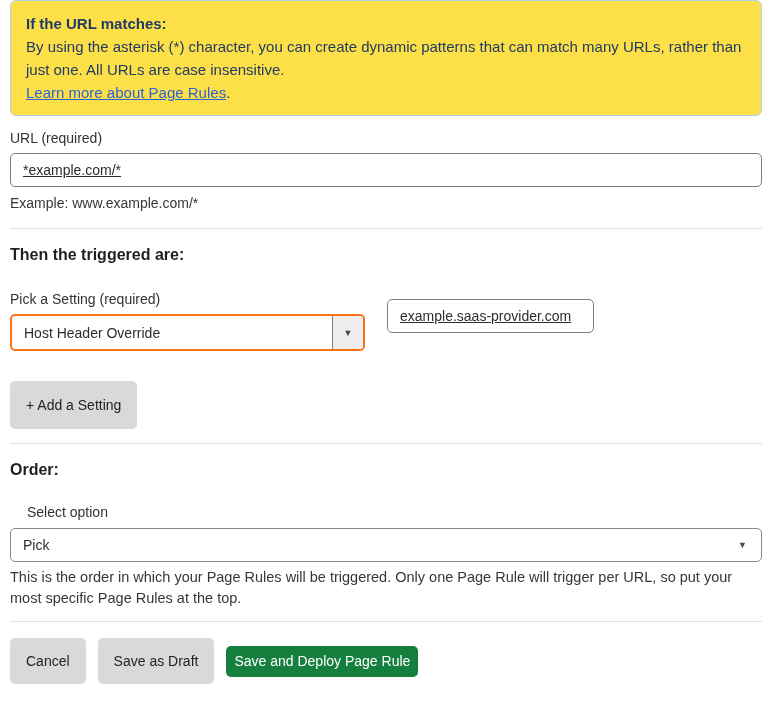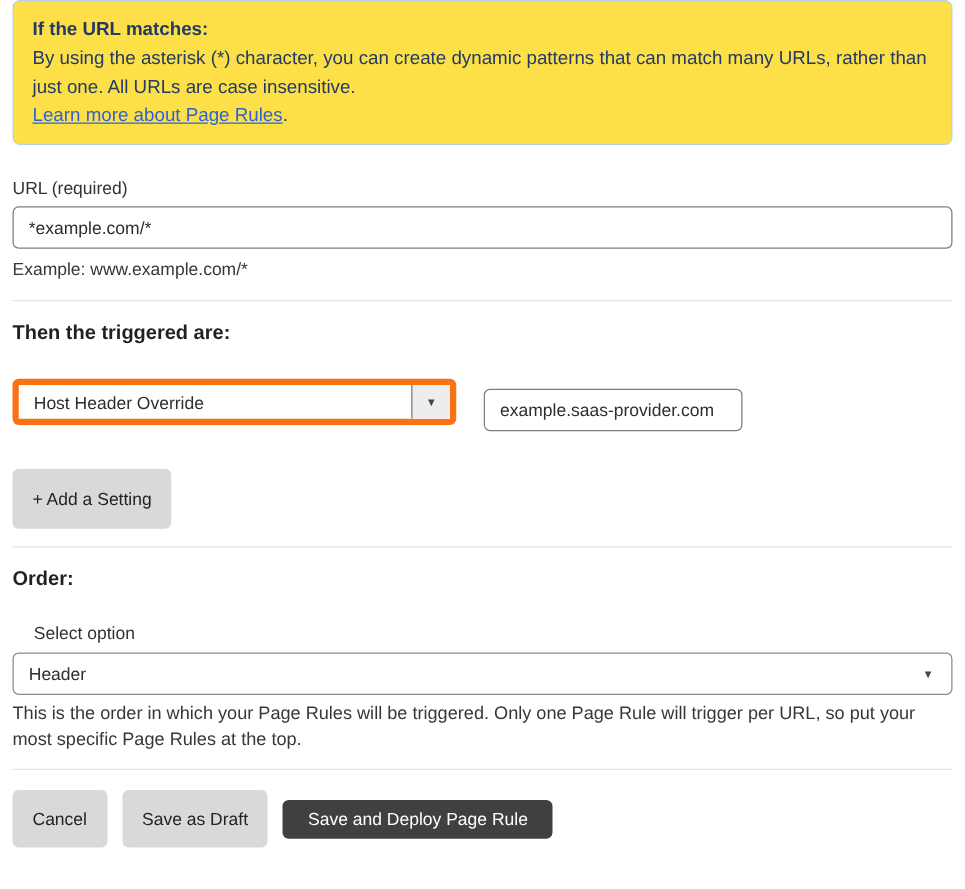--- a/index.html
+++ b/index.html
@@ -37,33 +37,34 @@
   }
 
   .field-label {
     display: block;
     font-size: 14px;
     line-height: 17px;
     color: #303236;
     margin-bottom: 6px;
   }
 
-  .url-field { margin-top: 26px; }
+  .url-field { margin-top: 14px; }
   input.text-input {
     display: block;
     width: 100%;
     height: 34px;
     border: 1px solid #7e7e7e;
     border-radius: 5px;
     padding: 0 12px;
     font-family: "Liberation Sans", sans-serif;
     font-size: 14px;
     color: #2b2d30;
     background: #ffffff;
     outline: none;
+    text-decoration: underline;
   }
   .helper-text {
     font-size: 14px;
     line-height: 21px;
     color: #35373b;
     margin-top: 6px;
   }
 
   hr.divider {
     border: none;
@@ -80,21 +81,21 @@
   }
 
   .settings-row { display: flex; margin-top: 26px; }
   .settings-col-value { margin-left: 22px; padding-top: 8px; }
 
   .select-control {
     display: flex;
     align-items: stretch;
     width: 355px;
     height: 37px;
-    border: 5px solid #f97316;
+    border: 2px solid #f97316;
     border-radius: 5px;
     background: #ffffff;
     overflow: hidden;
     cursor: pointer;
   }
   .select-control .select-value {
     flex: 1;
     display: flex;
     align-items: center;
     padding: 0 12px;
@@ -161,26 +162,26 @@
     max-width: 740px;
   }
 
   .footer-actions {
     display: flex;
     align-items: center;
     gap: 12px;
     margin-top: 16px;
   }
   .blue-btn {
-    background: #404040;
+    background: #15803d;
     color: #ffffff;
     font-size: 14px;
     border-radius: 5px;
     height: 31px;
-    padding: 0 20px;
+    padding: 0 8px;
   }
 </style>
 </head>
 <body>
 
 <div class="container">
 
 
   <div class="info-box">
     <div class="info-heading">If the URL matches:</div>
@@ -193,40 +194,41 @@
     <input class="text-input" type="text" value="*example.com/*" style="">
     <div class="helper-text">Example: www.example.com/*</div>
   </div>
 
   <hr class="divider">
 
   <h2 class="section-heading">Then the triggered are:</h2>
 
   <div class="settings-row">
     <div class="settings-col">
+      <label class="field-label">Pick a Setting (required)</label>
       <div class="select-control">
         <span class="select-value">Host Header Override</span>
         <span class="arrow-box">▼</span>
       </div>
     </div>
     <div class="settings-col settings-col-value">
       <input class="text-input value-input" type="text" value="example.saas-provider.com" style="">
     </div>
   </div>
 
   <button class="gray-btn add-setting-btn">+ Add a Setting</button>
 
   <hr class="divider">
 
   <h2 class="section-heading">Order:</h2>
 
   <div class="order-field" style="margin-top:24px;">
     <label class="field-label" style="margin-bottom:7px;margin-left:17px;">Select option</label>
     <div class="order-select">
-      <span>Header</span>
+      <span>Pick</span>
       <span class="arrow">▼</span>
     </div>
     <p class="order-helper">This is the order in which your Page Rules will be triggered. Only one Page Rule will trigger per URL, so put your most specific Page Rules at the top.</p>
   </div>
 
   <hr class="divider" style="margin-top:12px;">
 
   <div class="footer-actions">
     <button class="gray-btn">Cancel</button>
     <button class="gray-btn">Save as Draft</button>

